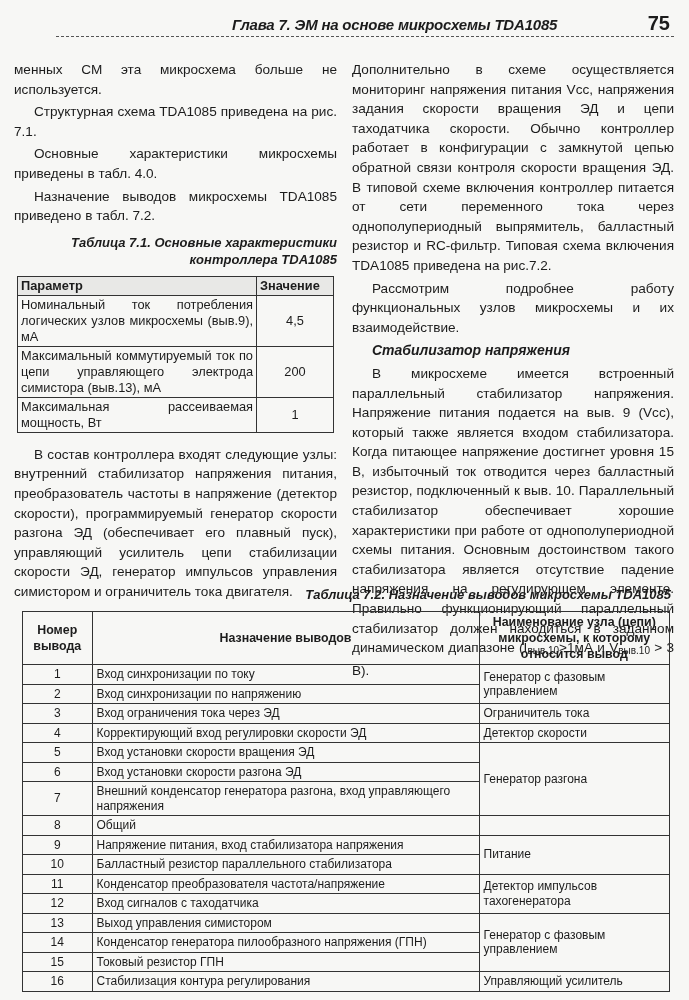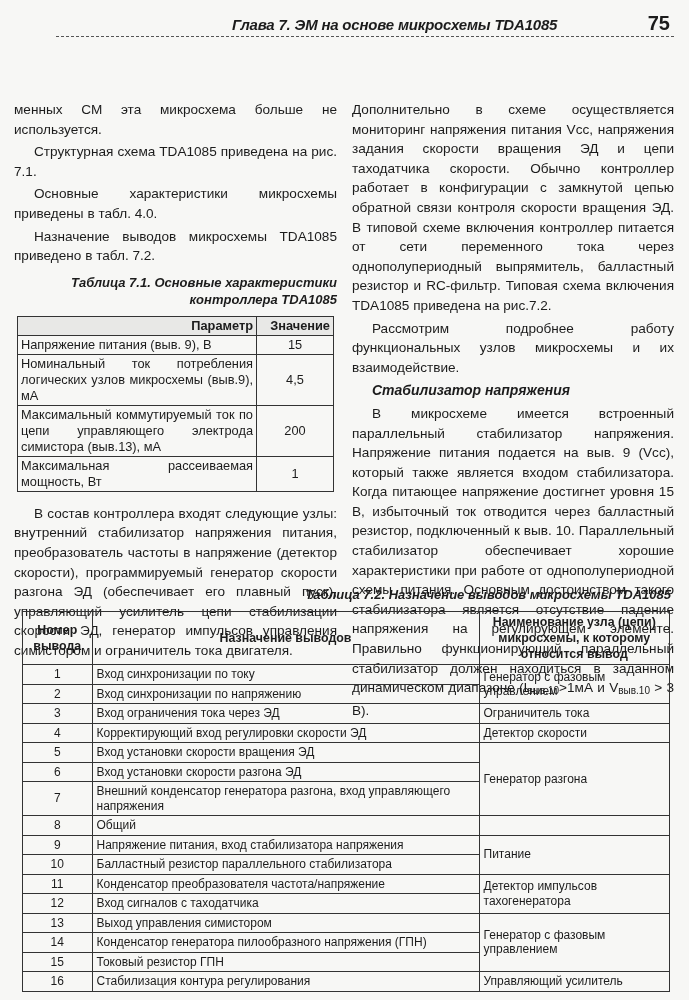--- a/index.html
+++ b/index.html
@@ -13,37 +13,37 @@
     position: absolute; left: 56px; top: 10px; width: 618px; height: 26px;
     border-bottom: 1px dashed #555;
   }
   .header .title {
     position: absolute; left: 128px; top: 6px;
     font-weight: bold; font-style: italic; font-size: 15px; letter-spacing: -0.2px; margin-left: 48px;
   }
   .header .pagenum {
     position: absolute; right: 4px; top: 2px; font-size: 20px; font-weight: bold;
   }
-  .col { position: absolute; font-size: 13.6px; line-height: 19.6px; text-align: justify; margin-top: 40px; }
+  .col { position: absolute; font-size: 13.6px; line-height: 19.6px; text-align: justify; }
   .col-left { left: 14px; top: 60px; width: 323px; }
   .col-right { left: 352px; top: 60px; width: 322px; }
   .col p { margin: 0; text-indent: 0; }
   .col p.ind { text-indent: 20px; margin-top: 3px; }
   .col p.noind { text-indent: 0; }
   .caption {
     font-weight: bold; font-style: italic; font-size: 13px; line-height: 17px;
     text-align: right; margin-top: 8px;
   }
   .subhead { font-weight: bold; font-style: italic; font-size: 14px; margin-top: 4px; text-indent: 20px; }
   table.t1 {
     border-collapse: collapse; margin-top: 8px; width: 317px; margin-left: 3px;
     font-size: 12.8px; line-height: 16px;
   }
   table.t1 th, table.t1 td { border: 1.3px solid #333; padding: 1px 3px; vertical-align: middle; }
-  table.t1 th { font-weight: bold; text-align: right; background: #e8e8e6; font-size: 12.8px; }
+  table.t1 th { font-weight: bold; text-align: left; background: #e8e8e6; font-size: 12.8px; }
   table.t1 td.val { text-align: center; width: 70px; }
   .sub { font-size: 10px; vertical-align: -2px; }
 
   .t2caption {
     position: absolute; right: 18px; top: 587px;
     font-weight: bold; font-style: italic; font-size: 13px;
   }
   table.t2 {
     position: absolute; left: 22px; top: 611px; width: 648px;
     border-collapse: collapse; font-size: 12px; line-height: 14.5px;
@@ -73,24 +73,20 @@
     <div>контроллера TDA1085</div>
   </div>
   <table class="t1">
     <thead>
       <tr>
         <th>Параметр</th>
         <th>Значение</th>
       </tr>
     </thead>
     <tbody>
-      <tr>
-        <td>Напряжение питания (выв. 9), В</td>
-        <td class="val">15</td>
-      </tr>
       <tr>
         <td>Номинальный ток потребления логических узлов микросхемы (выв.9), мА</td>
         <td class="val">4,5</td>
       </tr>
       <tr>
         <td>Максимальный коммутируемый ток по цепи управляющего электрода симистора (выв.13), мА</td>
         <td class="val">200</td>
       </tr>
       <tr>
         <td>Максимальная рассеиваемая мощность, Вт</td>

